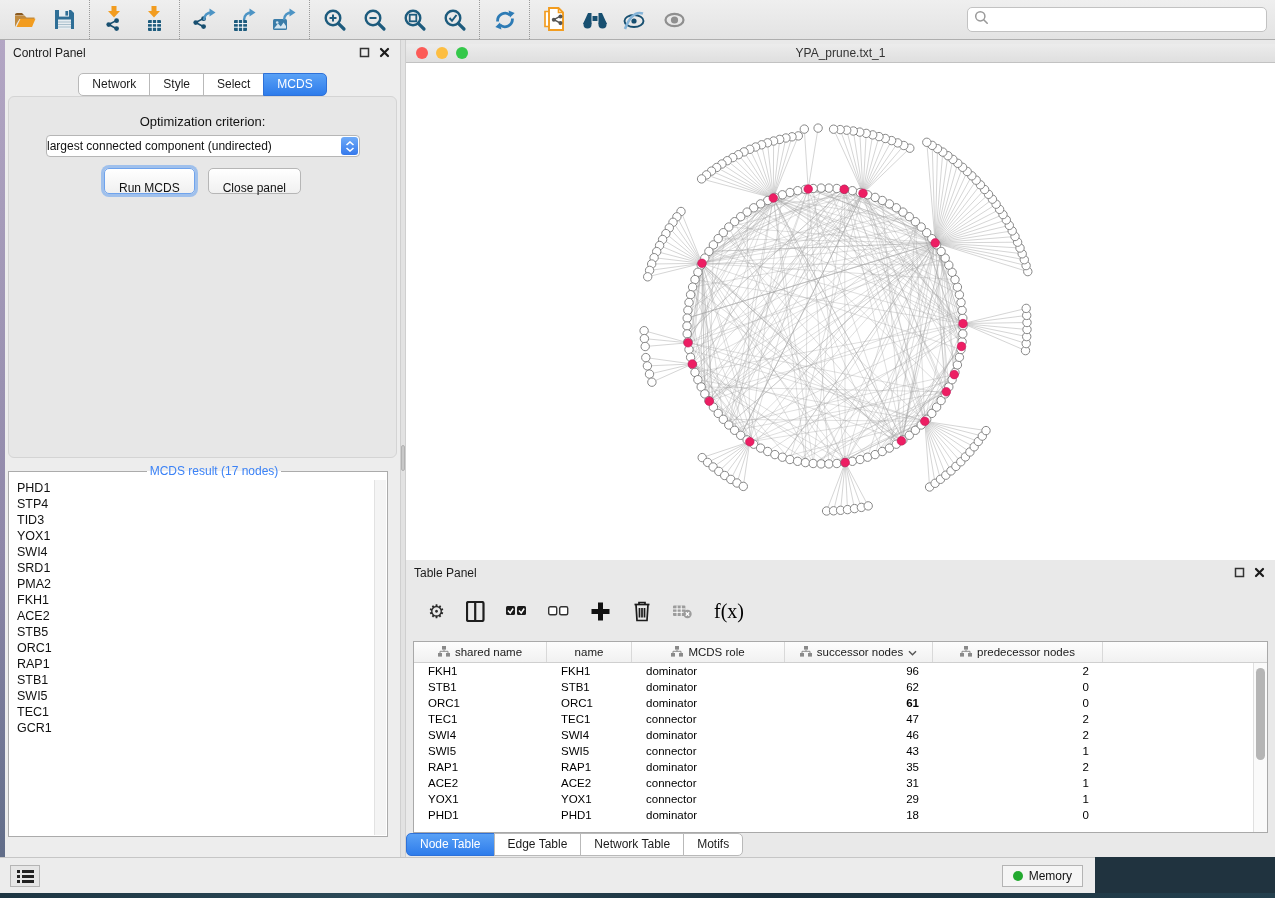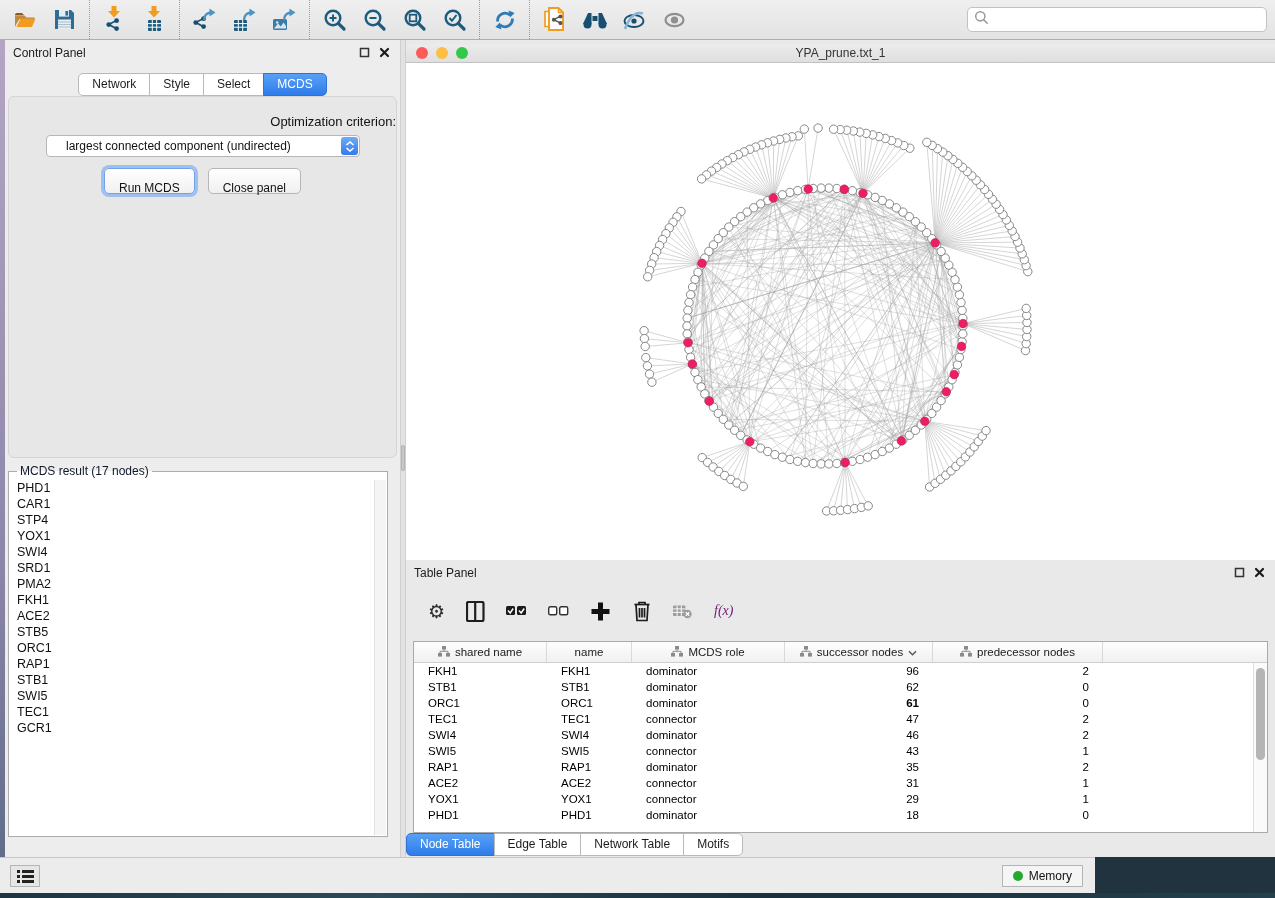--- a/index.html
+++ b/index.html
@@ -27,32 +27,32 @@
   .panel-title { font-size:12px; color:#1c1c1c; padding-left:8px; }
   .titlebar-btns { margin-left:auto; display:flex; gap:9px; padding-right:10px; align-items:center; }
   .cp-tabs { position:absolute; left:0; top:33px; width:100%; display:flex; justify-content:center; }
   .seg-tab { font-size:12px; color:#1c1c1c; background:#fff; border:1px solid #b9b9b9; padding:3px 13px 4px;
              margin-left:-1px; cursor:default; }
   .seg-tab:first-child { border-radius:5px 0 0 5px; margin-left:0; }
   .seg-tab:last-child { border-radius:0 5px 5px 0; }
   .seg-tab.active { background:linear-gradient(#59a1f6,#2e7ceb); border-color:#2e71d8; color:#fff; }
   .cp-body { position:absolute; left:3px; top:56px; width:389px; height:362px; background:#e7e7e7;
              border:1px solid #d4d4d4; border-radius:6px; }
-  .opt-label { position:absolute; left:0; top:17px; width:100%; text-align:right; font-size:13px; color:#111; }
+  .opt-label { position:absolute; left:0; top:17px; width:100%; text-align:center; font-size:13px; color:#111; }
   .dropdown { position:absolute; left:37px; top:38px; width:314px; height:22px; background:#fff; border:1px solid #b6b6b6;
-              border-radius:4px; font-size:12px; color:#111; display:flex; align-items:center; padding-left:19px; }
+              border-radius:4px; font-size:12px; color:#111; display:flex; align-items:center; padding-left:0; }
   .dd-btn { position:absolute; right:1px; top:1px; bottom:1px; width:17px; border-radius:3px;
             background:linear-gradient(#6fabf8,#3579ec); display:flex; flex-direction:column; align-items:center; justify-content:center; gap:1px; }
   .cp-buttons { position:absolute; left:0; top:71px; width:100%; display:flex; justify-content:center; gap:13px; }
   .mac-btn { height:22px; background:linear-gradient(#ffffff,#f0f0f0); border:1px solid #b6b6b6; border-radius:5px;
              font-size:12px; color:#111; font-family:"Liberation Sans",sans-serif; padding:12px 14px; cursor:default; }
   .mac-btn.focus { border-color:#6fa3ec; box-shadow:0 0 0 3px rgba(100,160,240,.55); }
   .mcds-box { position:absolute; left:3px; top:424px; width:380px; height:373px; background:#fff;
               border:1px solid #ababab; }
-  .mcds-box legend { font-size:12px; color:#0f172a; margin-left:8px; padding:0 3px; background:transparent; }
+  .mcds-box legend { font-size:12px; color:#3b82f6; margin-left:16px; padding:0 3px; background:transparent;text-align:center; }
   .mcds-list { position:absolute; left:1px; top:2px; right:14px; bottom:1px; overflow:hidden; }
   .mcds-item { font-size:12.5px; color:#111; height:16px; line-height:16px; padding-left:7px; }
   .list-scroll { position:absolute; right:1px; top:2px; width:12px; bottom:1px; background:#f4f4f4; border-left:1px solid #e2e2e2; }
 
   
   .splitter { left:400px; top:40px; width:6px; height:817px; background:#e2e2e2; border-left:1px solid #cfcfcf; border-right:1px solid #cfcfcf; }
   .splitter-handle { position:absolute; left:0; top:405px; width:4px; height:26px; background:#c8c8c8; border:1px solid #b2b2b2; border-radius:2px; }
 
   
   .right { left:406px; top:40px; width:869px; height:817px; background:#e9e9e9; }
@@ -61,21 +61,21 @@
   .traffic { display:flex; gap:8px; padding-left:10px; }
   .tl { width:12px; height:12px; border-radius:50%; }
   .net-title { position:absolute; width:100%; text-align:center; font-size:12px; color:#333; }
   .net-canvas { position:absolute; left:0; top:23px; width:869px; height:497px; background:#fff; }
 
   
   .table-panel { position:absolute; left:0; top:520px; width:869px; height:297px; background:#e9e9e9; }
   .tp-toolbar { position:absolute; left:0; top:26px; width:100%; height:50px; display:flex; align-items:center; gap:21px; padding-left:22px; }
   .tp-icon { display:flex; align-items:center; justify-content:center; height:28px; cursor:default; }
   .gear-glyph { font-size:19px; color:#2b2b2b; line-height:1; }
-  .fx-glyph { font-family:"Liberation Serif", serif; font-style:italic; font-size:14px; color:#701a75; }
+  .fx-glyph { font-family:"Liberation Serif", serif; font-size:20px; color:#000000; }
   .tbl-wrap { position:absolute; left:7px; top:81px; width:855px; height:192px; background:#fff; border:1px solid #a9a9a9; overflow:hidden; }
   .tbl-header { display:flex; height:21px; background:linear-gradient(#fdfdfd,#f1f1f1); border-bottom:1px solid #cfcfcf; }
   .th { display:flex; align-items:center; justify-content:center; gap:5px; font-size:11.5px; color:#1a1a1a;
         border-right:1px solid #d9d9d9; overflow:hidden; white-space:nowrap; }
   .tbl-row { display:flex; height:16px; }
   .td { font-size:11.5px; color:#000; line-height:16px; white-space:nowrap; overflow:hidden; }
   .td.txt { padding-left:14px; }
   .td.num { text-align:right; padding-right:14px; }
   .tbl-scroll { position:absolute; right:0; top:21px; bottom:0; width:14px; background:#fafafa; border-left:1px solid #e0e0e0; }
   .tbl-thumb { position:absolute; left:2px; top:5px; width:9px; height:92px; background:#b5b5b5; border-radius:5px; }
@@ -296,22 +296,22 @@
       </div>
       <div class="cp-buttons">
         <button class="mac-btn focus">Run MCDS</button>
         <button class="mac-btn">Close panel</button>
       </div>
     </div>
     <fieldset class="mcds-box">
       <legend>MCDS result (17 nodes)</legend>
       <div class="mcds-list" id="mcds-list">
           <div class="mcds-item">PHD1</div>
-          <div class="mcds-item">CAR1</div>
           <div class="mcds-item">STP4</div>
+          <div class="mcds-item">TID3</div>
           <div class="mcds-item">YOX1</div>
           <div class="mcds-item">SWI4</div>
           <div class="mcds-item">SRD1</div>
           <div class="mcds-item">PMA2</div>
           <div class="mcds-item">FKH1</div>
           <div class="mcds-item">ACE2</div>
           <div class="mcds-item">STB5</div>
           <div class="mcds-item">ORC1</div>
           <div class="mcds-item">RAP1</div>
           <div class="mcds-item">STB1</div>

